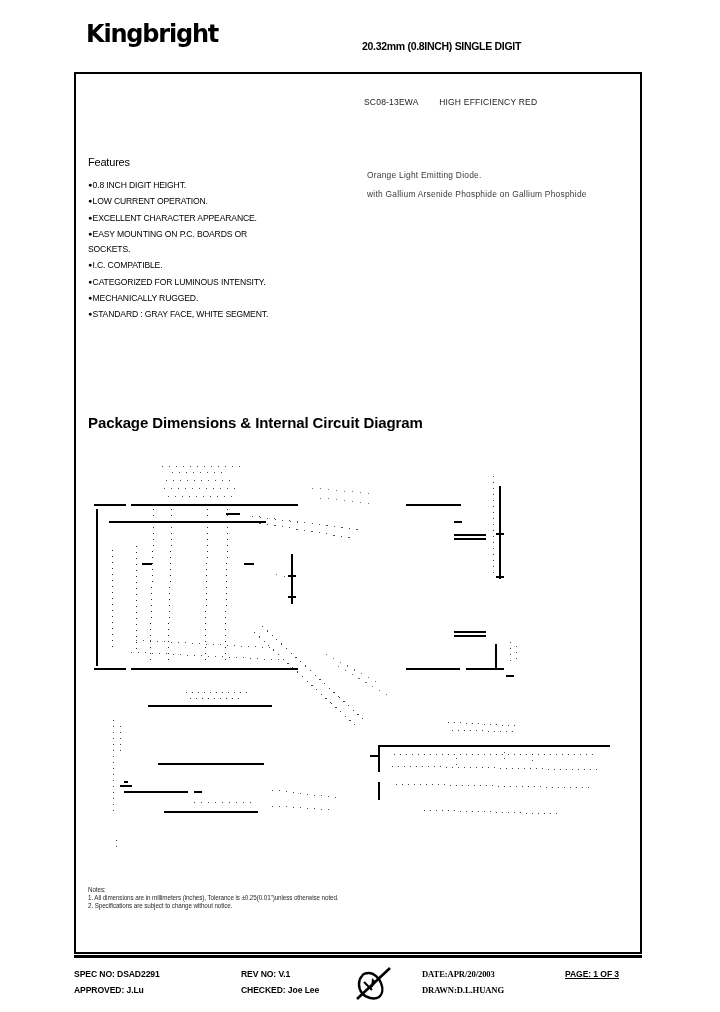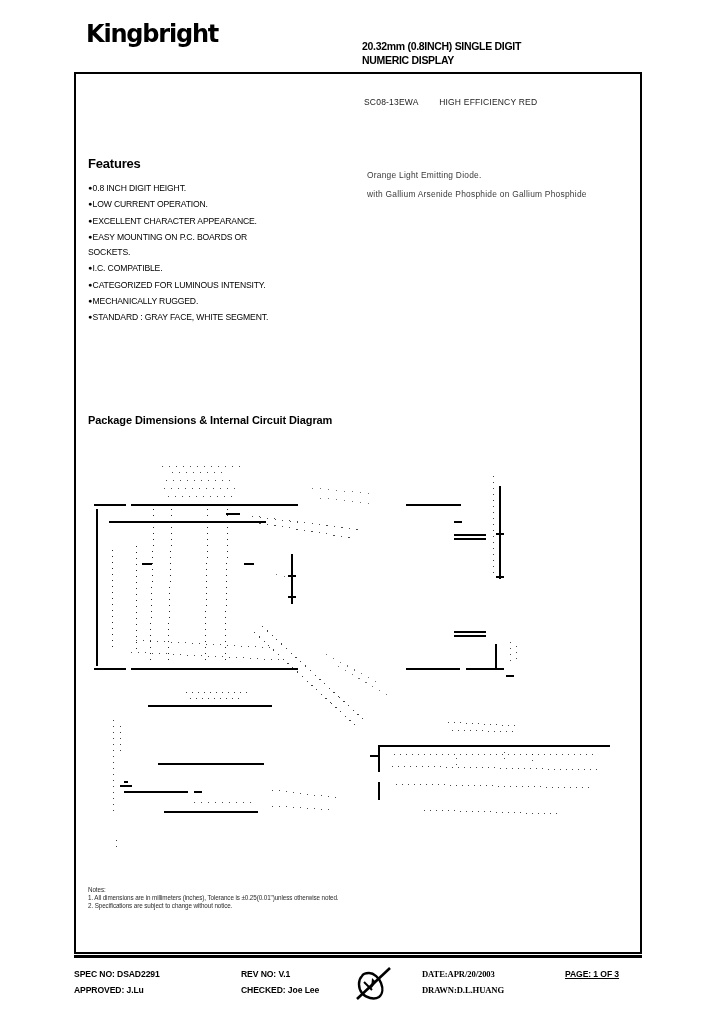--- a/index.html
+++ b/index.html
@@ -33,21 +33,21 @@
     padding-left:8px;
   }
   .partline{
     position:absolute;left:288px;top:23px;
     font-size:8.5px;letter-spacing:0.2px;color:#1a1a1a;
   }
   .partline .pn{margin-right:18px;}
 
   
   .sec-title{
-    font-size:13px;font-weight:bold;letter-spacing:-0.2px;
+    font-size:11px;font-weight:normal;letter-spacing:-0.2px;
   }
   .features{
     position:absolute;left:12px;top:82px;width:250px;
   }
   .feat-list{margin:9px 0 0 0;padding:0;list-style:none;}
   .feat-list li{
     font-size:8.6px;line-height:15.3px;letter-spacing:-0.15px;
     white-space:pre-wrap;
   }
   .feat-list li .bullet{font-size:7px;vertical-align:1px;margin-right:0.5px;}
@@ -58,21 +58,21 @@
   }
   .desc-body{margin-top:10px;}
   .desc-body p{
     margin:0;font-size:8.4px;line-height:19px;
     color:#3a3a3a;letter-spacing:0.25px;
   }
 
   
   .pkg-title{
     position:absolute;left:12px;top:340px;
-    font-size:11px;font-weight:bold;letter-spacing:-0.1px;
+    font-size:15px;font-weight:bold;letter-spacing:-0.1px;
   }
   .drawing{position:absolute;left:0;top:380px;width:564px;height:440px;}
 
   
   .notes{
     position:absolute;left:12px;top:812px;width:440px;
     font-size:6.3px;line-height:8.2px;color:#2b2b2b;letter-spacing:-0.1px;
   }
   .notes .nhead{display:block;}
 
@@ -90,21 +90,20 @@
 </style>
 </head>
 <body>
 
 <div class="page">
 
   <div class="brand">Kingbright</div>
 
   <div class="hdr-title">
     <div>20.32mm (0.8INCH) SINGLE DIGIT</div>
-    <div>NUMERIC DISPLAY</div>
   </div>
 
   <div class="mainbox">
 
     <div class="partline">
       <span class="pn">SC08-13EWA</span>
       <span>HIGH EFFICIENCY RED</span>
     </div>
 
     <div class="features">

